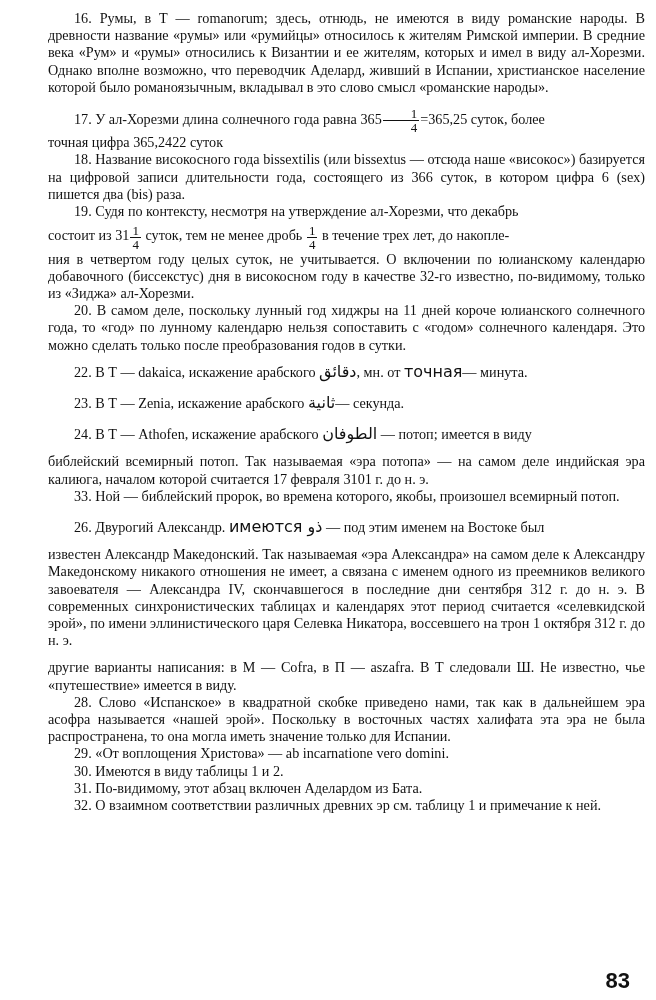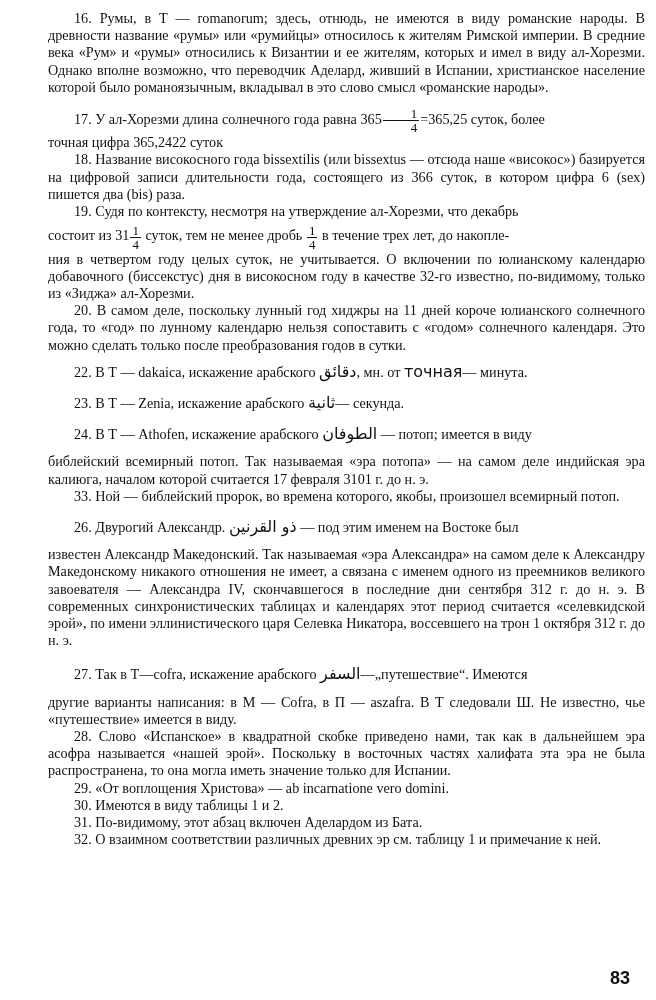--- a/index.html
+++ b/index.html
@@ -11,21 +11,21 @@
   .page { position: absolute; left: 48px; top: 10px; width: 597px; }
   .note { margin: 0; text-align: justify; line-height: 17.2px; text-indent: 26px; }
   .gap-m { margin-top: 9px; }
   .ar { font-family: "DejaVu Sans", sans-serif; font-size: 16px; direction: rtl; unicode-bidi: isolate; font-weight: normal; }
   .frac { display: inline-block; vertical-align: middle; text-align: center; font-size: 13px; line-height: 13px; margin: 0 1px; }
   .frac .num { display: block; border-bottom: 1px solid #111; padding: 0 2px; }
   .frac .den { display: block; padding: 0 2px; }
   .line-wide { line-height: 30px; }
   .page-number {
     position: absolute; right: 26px; top: 968px;
-    font-family: "Liberation Sans", sans-serif; font-weight: bold; font-size: 18px;
+    font-family: "Liberation Sans", sans-serif; font-weight: bold; font-size: 22px;
   }
 </style>
 </head>
 <body>
 
 <div class="page">
 
   <p class="note">16. Румы, в Т — romanorum; здесь, отнюдь, не имеются в виду романские народы. В древности название «румы» или «румийцы» относилось к жителям Римской империи. В средние века «Рум» и «румы» относились к Византии и ее жителям, которых и имел в виду ал-Хорезми. Однако вполне возможно, что переводчик Аделард, живший в Испании, христианское население которой было романоязычным, вкладывал в это слово смысл «романские народы».</p>
 
   <p class="note gap-m line-wide" style="margin-top:8px;">
@@ -52,27 +52,24 @@
   </p>
 
   <p class="note" style="margin-top:13px;">
     <span>24. В Т — Athofen, искажение арабского </span><span class="ar">الطوفان</span><span> — потоп; имеется в виду</span>
   </p>
   <p class="note" style="text-indent:0; margin-top:10px;">библейский всемирный потоп. Так называемая «эра потопа» — на самом деле индийская эра калиюга, началом которой считается 17 февраля 3101 г. до н. э.</p>
 
   <p class="note">33. Ной — библейский пророк, во времена которого, якобы, произошел всемирный потоп.</p>
 
   <p class="note" style="margin-top:13px;">
-    <span>26. Двурогий Александр. </span><span class="ar">ذو القرنين</span><span> — под этим именем на Востоке был</span>
+    <span>26. Двурогий Александр. </span><span class="ar">ذو имеются</span><span> — под этим именем на Востоке был</span>
   </p>
   <p class="note" style="text-indent:0; margin-top:10px;">известен Александр Македонский. Так называемая «эра Александра» на самом деле к Александру Македонскому никакого отношения не имеет, а связана с именем одного из преемников великого завоевателя — Александра IV, скончавшегося в последние дни сентября 312 г. до н. э. В современных синхронистических таблицах и календарях этот период считается «селевкидской эрой», по имени эллинистического царя Селевка Никатора, воссевшего на трон 1 октября 312 г. до н. э.</p>
 
-  <p class="note" style="margin-top:16px;">
-    <span>27. Так в Т—cofra, искажение арабского </span><span class="ar">السفر</span><span>—„путешествие“. Имеются</span>
-  </p>
   <p class="note" style="text-indent:0; margin-top:10px;">другие варианты написания: в М — Cofra, в П — aszafra. В Т следовали Ш. Не известно, чье «путешествие» имеется в виду.</p>
 
   <p class="note">28. Слово «Испанское» в квадратной скобке приведено нами, так как в дальнейшем эра асофра называется «нашей эрой». Поскольку в восточных частях халифата эта эра не была распространена, то она могла иметь значение только для Испании.</p>
   <p class="note">29. «От воплощения Христова» — ab incarnatione vero domini.</p>
   <p class="note">30. Имеются в виду таблицы 1 и 2.</p>
   <p class="note">31. По-видимому, этот абзац включен Аделардом из Бата.</p>
   <p class="note">32. О взаимном соответствии различных древних эр см. таблицу 1 и примечание к ней.</p>
 </div>
 
 <div class="page-number">83</div>

